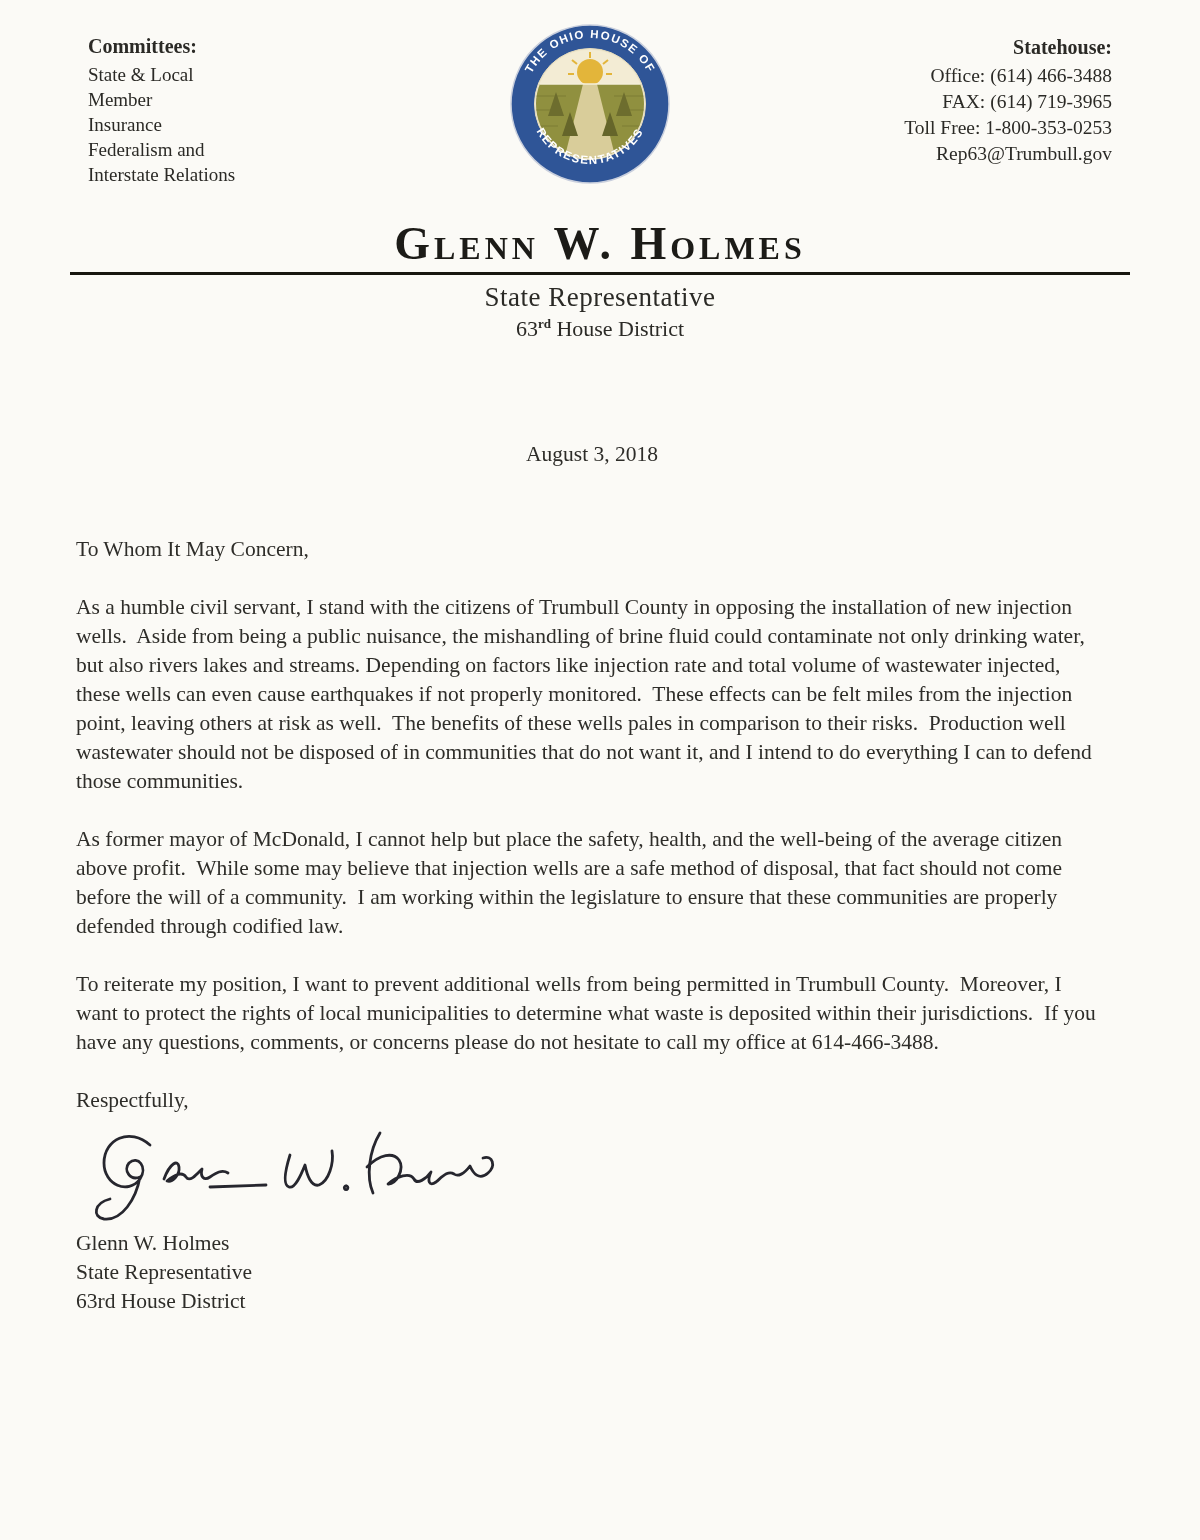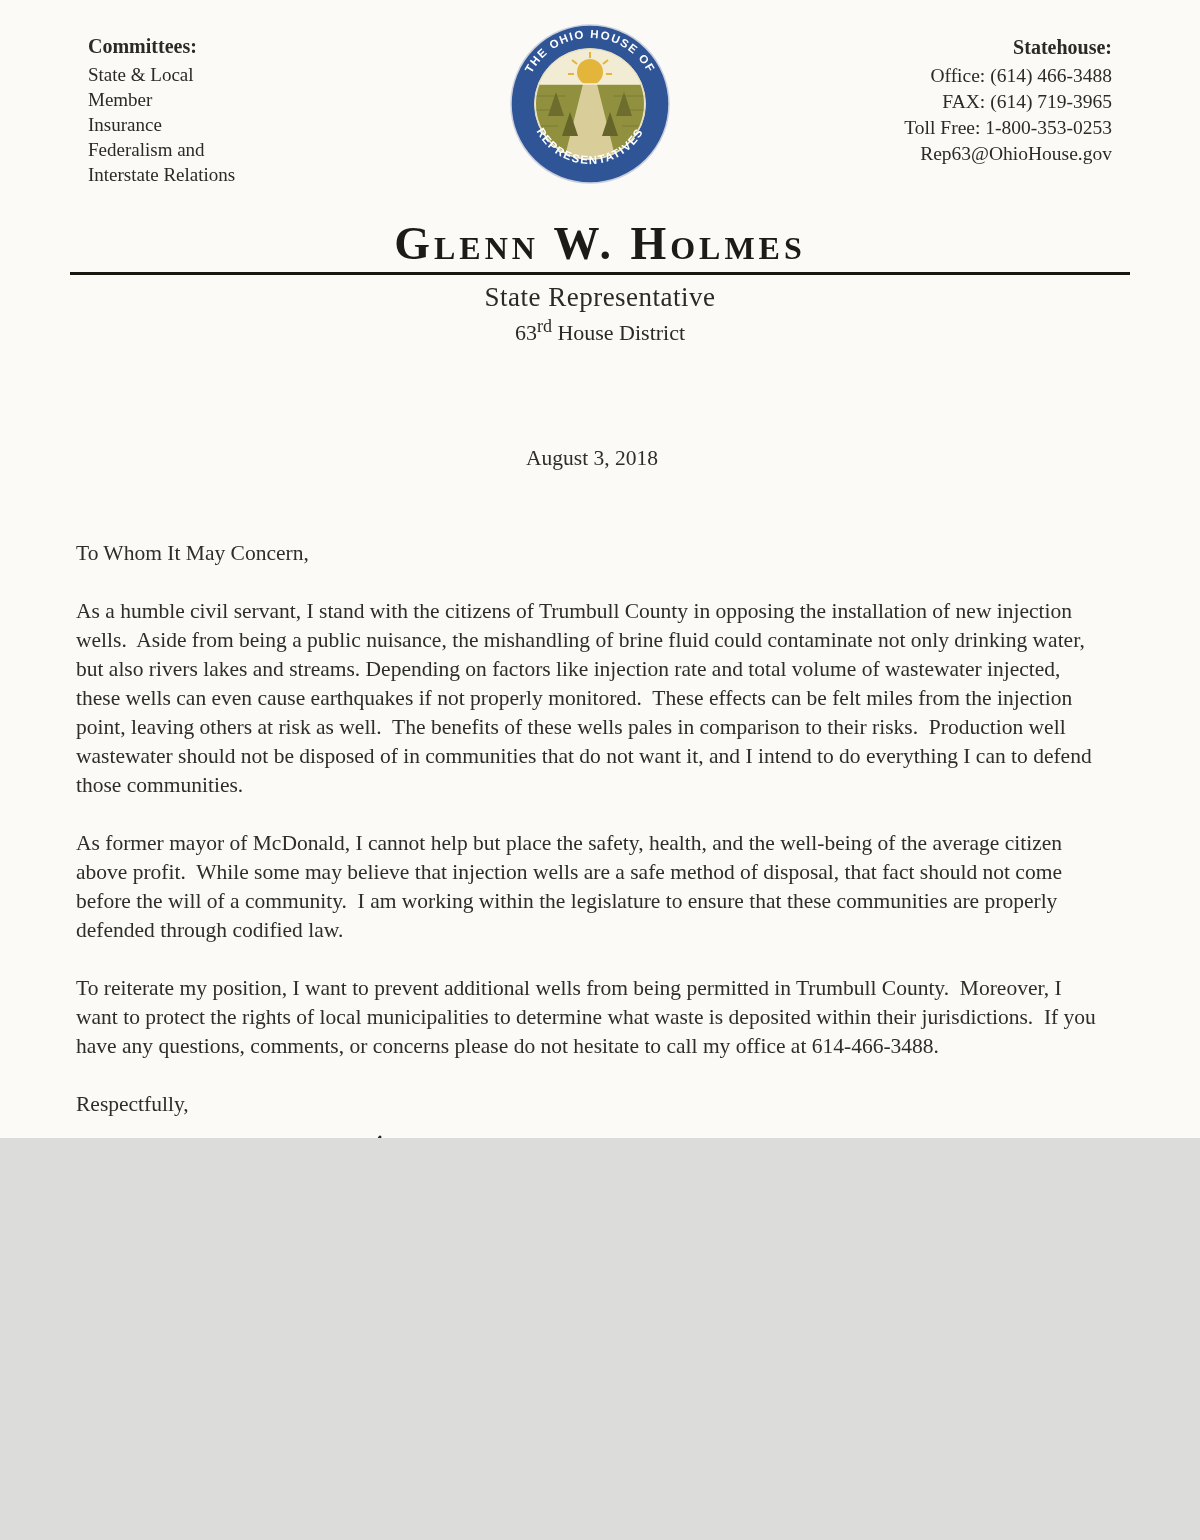--- a/index.html
+++ b/index.html
@@ -1,18 +1,18 @@
 <!DOCTYPE html>
 <html><head>
 <meta charset="utf-8">
 <style>
   * { margin:0; padding:0; box-sizing:border-box; }
   html,body { background:#dcdcda; }
   .page {
-    width:1200px; height:1138px; margin:0 auto;
+    width:1200px; height:1540px; margin:0 auto;
     background:#fbfaf6; color:#2b2a26;
     font-family:"Liberation Serif","DejaVu Serif",serif;
     position:relative; overflow:hidden;
   }
 
   
   .letterhead { display:flex; align-items:flex-start; padding:34px 88px 0 88px; }
   .committees { width:300px; font-size:19px; line-height:25px; }
   .lh-heading { font-weight:bold; font-size:20px; margin-bottom:3px; }
   .seal-wrap { flex:1; display:flex; justify-content:center; margin-top:-10px; }
@@ -20,21 +20,21 @@
 
   
   .masthead { text-align:center; margin-top:30px; }
   .rep-name {
     font-size:46px; font-variant:small-caps; letter-spacing:4px;
     font-weight:600; color:#1c1b17;
   }
   .rule { border:none; border-top:3px solid #17160f; margin:2px 70px 7px 70px; }
   .subtitle { font-size:27px; letter-spacing:.5px; }
   .district-line { font-size:22px; margin-top:3px; }
-  .district-line sup { font-size:18px; }
+  .district-line sup { font-size:13px;font-weight:bold; }
 
   
   .letter-body { padding:0 92px 0 76px; font-size:21.5px; line-height:29px; color:#2e2d29; }
   .date { text-align:center; margin-top:98px; }
   .salutation { margin-top:66px; }
   .para { margin-top:29px; white-space:pre-wrap; text-align:left; }
   .closing { margin-top:29px; }
   .signature { margin:8px 0 0 4px; height:104px; }
   .signoff { margin-top:2px; line-height:29px; }
 </style>
@@ -103,21 +103,21 @@
           <textPath href="#sealBotArc" startOffset="50%" text-anchor="middle">REPRESENTATIVES</textPath>
         </text>
       </svg>
     </div>
 
     <div class="statehouse">
       <div class="lh-heading">Statehouse:</div>
       <div class="lh-line">Office: (614) 466-3488</div>
       <div class="lh-line">FAX: (614) 719-3965</div>
       <div class="lh-line">Toll Free: 1-800-353-0253</div>
-      <div class="lh-line">Rep63@OhioHouse.gov</div>
+      <div class="lh-line">Rep63@Trumbull.gov</div>
     </div>
   </header>
 
   <section class="masthead">
     <h1 class="rep-name">Glenn W. Holmes</h1>
     <hr class="rule">
     <div class="subtitle">State Representative</div>
     <div class="district-line"><span>63</span><sup>rd</sup><span> House District</span></div>
   </section>
 

